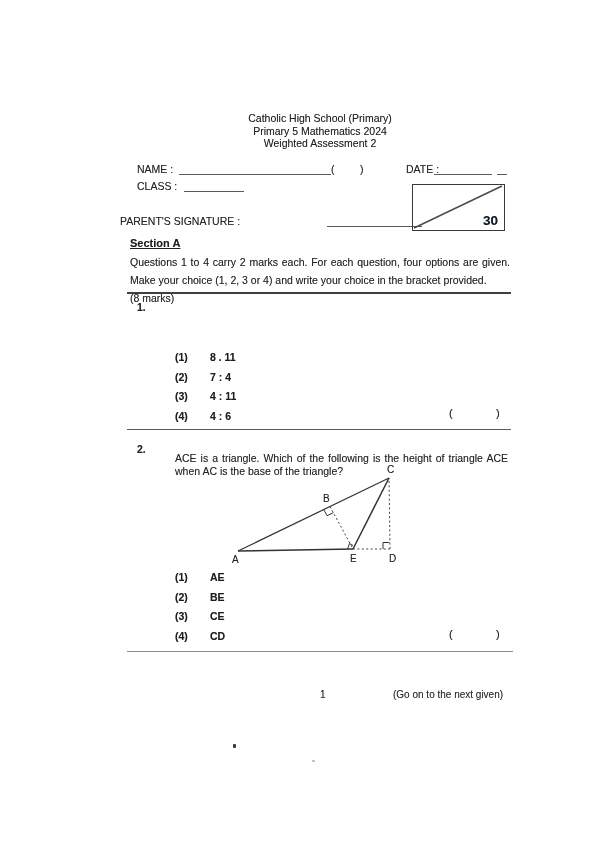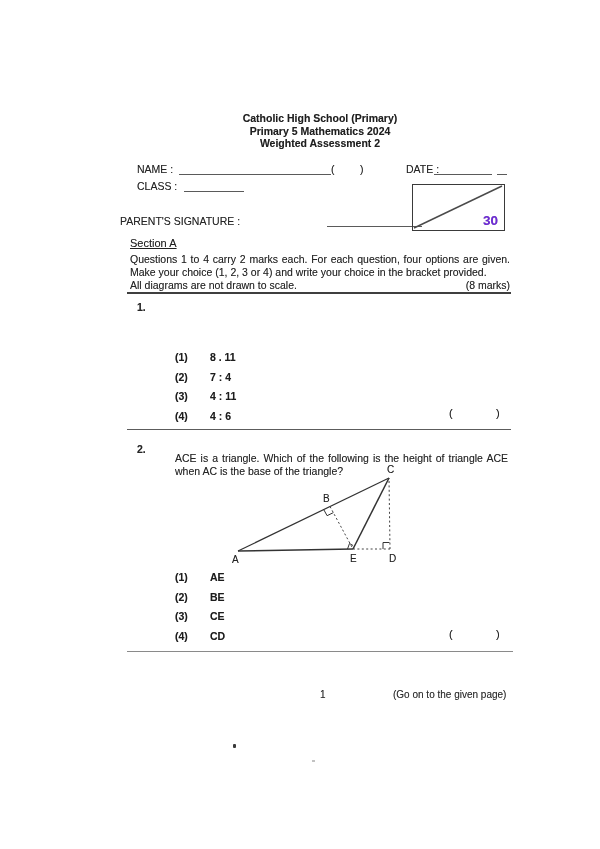--- a/index.html
+++ b/index.html
@@ -6,40 +6,40 @@
   .page {
     position:relative; width:600px; height:849px; margin:0 auto;
     background:#ffffff; overflow:hidden;
     font-family:"Liberation Sans","DejaVu Sans",sans-serif;
     color:#262626;
     text-shadow:0 0 0.6px rgba(50,50,50,0.45);
   }
   .abs { position:absolute; }
   .hdr {
     left:130px; top:112px; width:380px; text-align:center;
-    font-size:10.5px; font-weight:bold; line-height:12.5px; color:#1f1f1f;
+    font-size:10.5px; font-weight:normal; line-height:12.5px; color:#1f1f1f;
   }
   .lbl { font-size:10.5px; }
   .uline { border-bottom:1.2px solid #5a5a5a; }
   .scorebox {
     left:412px; top:184px; width:93px; height:47px;
     border:1.6px solid #3a3a3a; box-sizing:border-box;
   }
   .scorebox svg { position:absolute; left:0; top:0; }
   .score-val {
     position:absolute; right:6px; bottom:2px;
-    font-size:13.5px; font-weight:bold; color:#6d28d9;
+    font-size:13.5px; font-weight:bold; color:#0f172a;
   }
   .section-title {
-    left:130px; top:237px; font-size:11px; font-weight:normal;
+    left:130px; top:237px; font-size:11px; font-weight:bold;
     text-decoration:underline; color:#1f1f1f;
   }
   .instr {
     left:130px; top:253px; width:380px;
-    font-size:10.5px; line-height:13px; text-align:justify;
+    font-size:10.5px; line-height:18px; text-align:justify;
   }
   .instr-last { display:flex; justify-content:space-between; }
   .divider { background:#3f3f3f; }
   .qnum { font-size:10.5px; font-weight:bold; }
   .qtext {
     font-size:10.5px; line-height:13px; text-align:justify; width:333px;
   }
   .opts { display:flex; flex-direction:column; gap:8.5px; }
   .opt-row { display:flex; font-size:10.5px; line-height:11px; font-weight:600; color:#1d1d1d; }
   .opt-num { width:35px; }
@@ -78,21 +78,20 @@
     <svg width="90" height="44" viewBox="0 0 90 44">
       <line x1="1" y1="43" x2="89" y2="1" stroke="#4a4a4a" stroke-width="1.4"></line>
     </svg>
     <span class="score-val">30</span>
   </div>
 
   <div class="abs section-title">Section A</div>
   <div class="abs instr">
     <span>Questions 1 to 4 carry 2 marks each. For each question, four options are given. Make your choice (1, 2, 3 or 4) and write your choice in the bracket provided.</span>
     <div class="instr-last">
-      <span>All diagrams are not drawn to scale.</span>
       <span>(8 marks)</span>
     </div>
   </div>
 
   <div class="abs divider" style="left:127px; top:292px; width:384px; height:2px;"></div>
 
   <span class="abs qnum" style="left:137px; top:301px;">1.</span>
 
   <div class="abs opts" style="left:175px; top:352px;">
     <div class="opt-row">
@@ -158,18 +157,18 @@
       <span class="opt-num">(4)</span>
       <span>CD</span>
     </div>
   </div>
   <span class="abs bracket" style="left:449px; top:628px;">(</span>
   <span class="abs bracket" style="left:496px; top:628px;">)</span>
 
   <div class="abs divider" style="left:127px; top:651px; width:386px; height:1px; background:#8a8a8a;"></div>
 
   <span class="abs footer-txt" style="left:320px; top:689px;">1</span>
-  <span class="abs footer-txt" style="left:393px; top:689px;">(Go on to the given page)</span>
+  <span class="abs footer-txt" style="left:393px; top:689px;">(Go on to the next given)</span>
 
   <div class="abs speck1"></div>
   <div class="abs speck2"></div>
 
 </div>
 
 </body></html>

